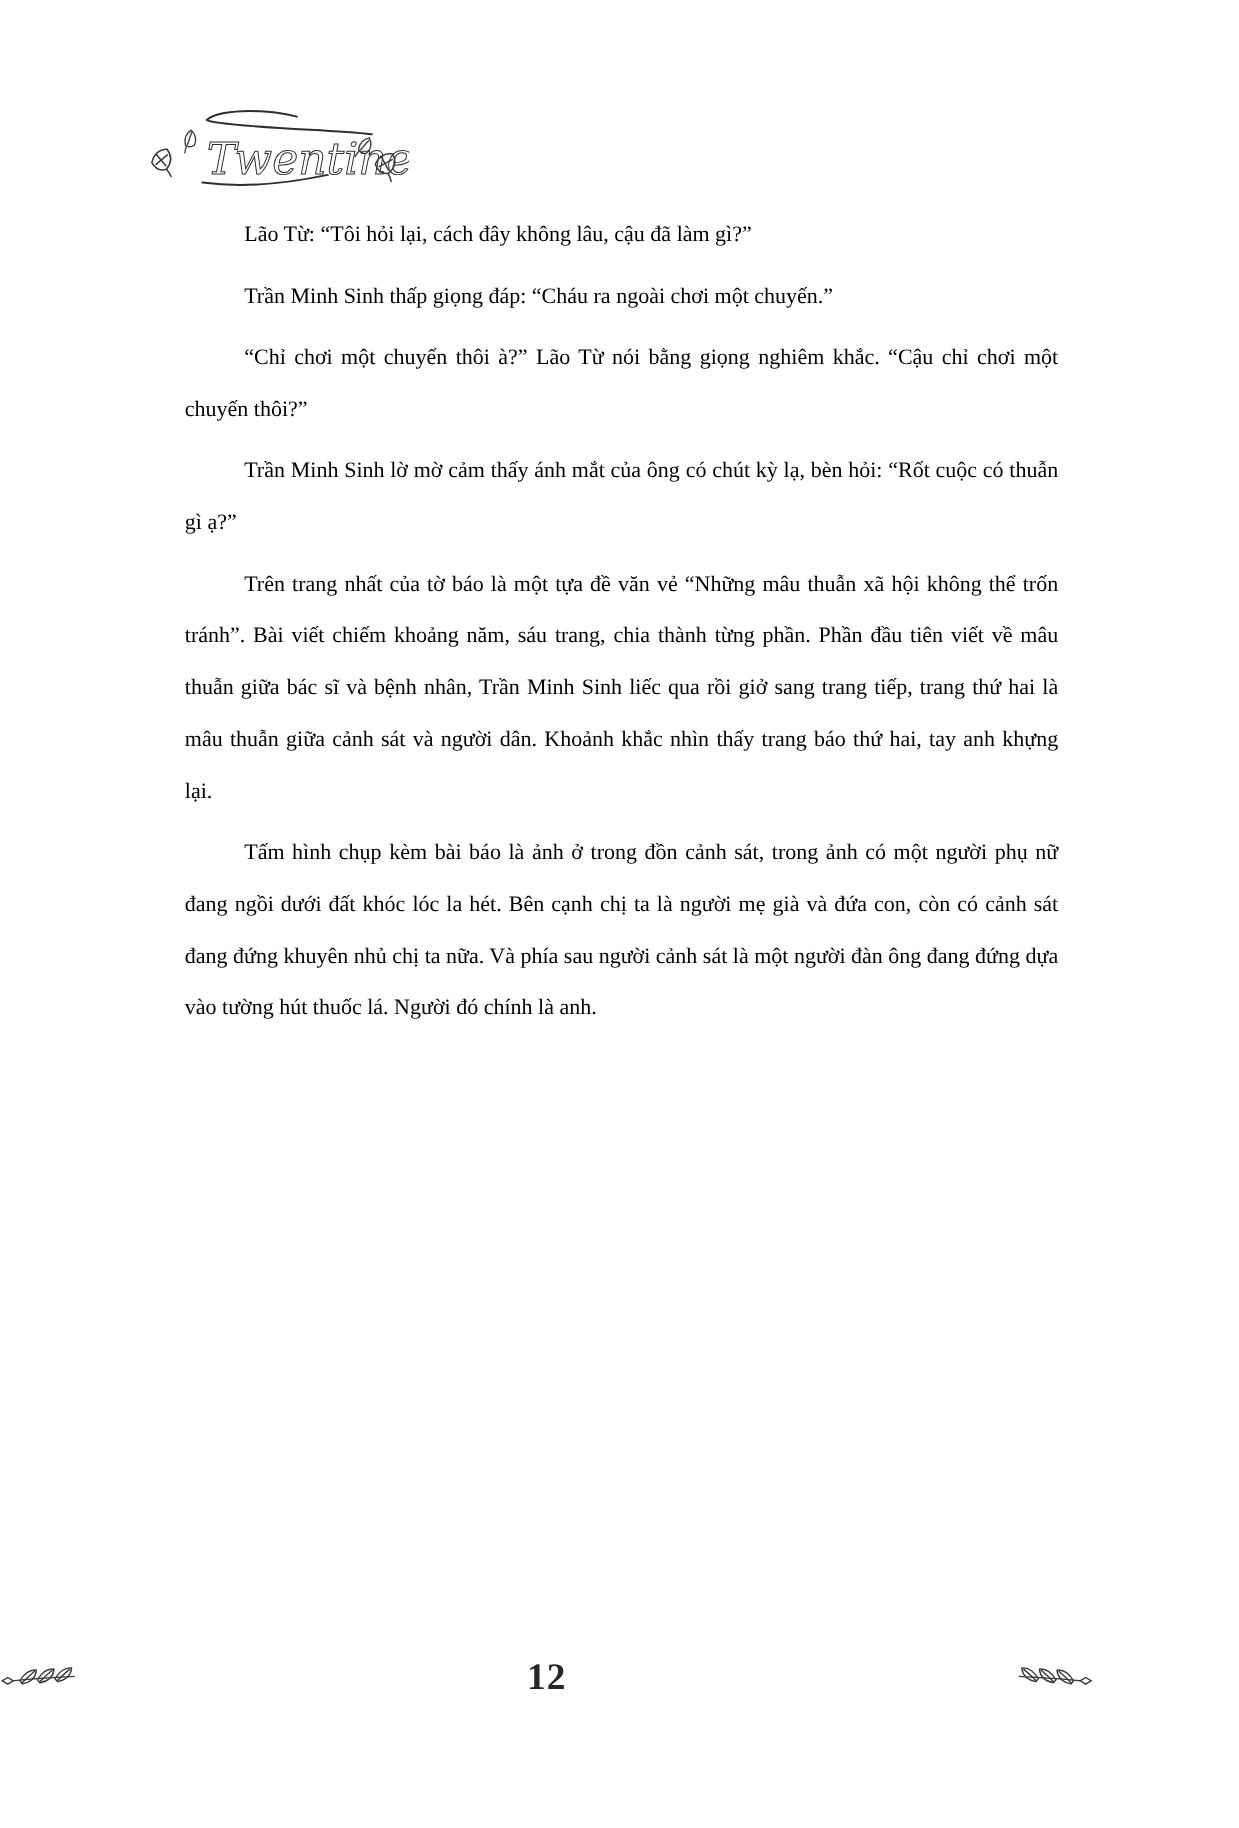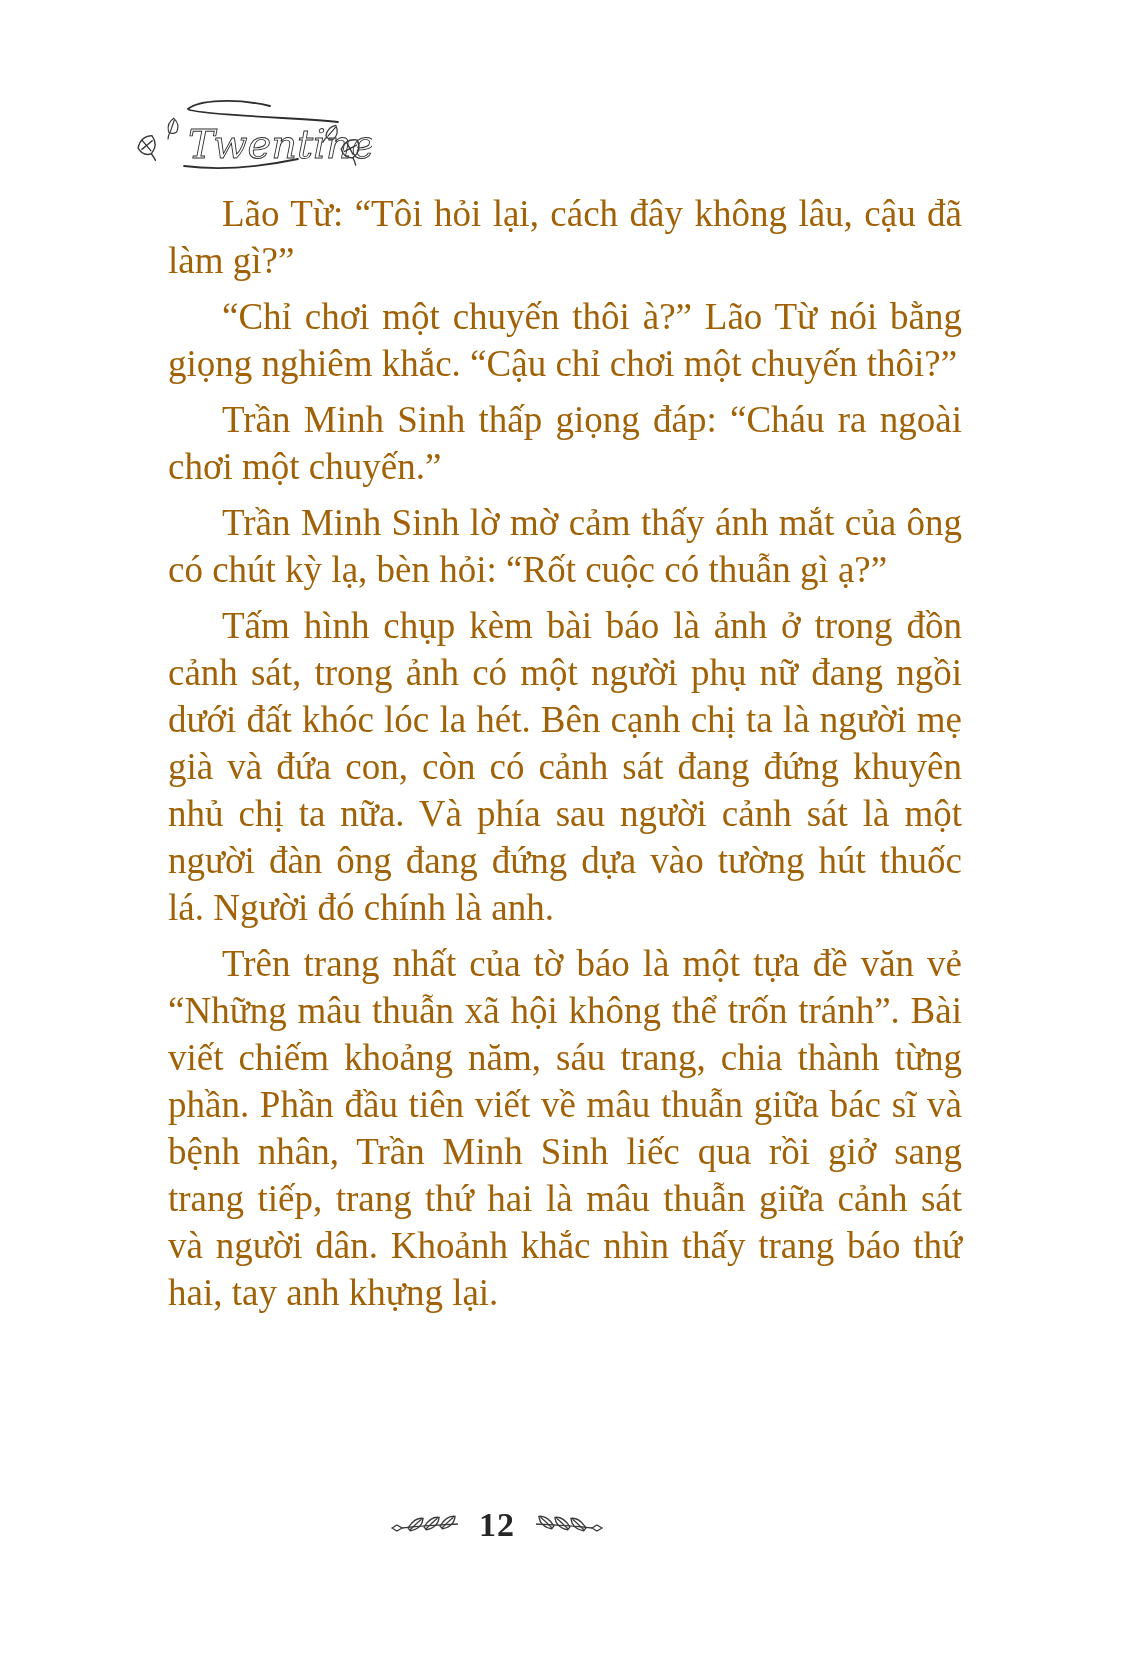--- a/index.html
+++ b/index.html
@@ -30,33 +30,33 @@
     stroke-width: 0.9;
   }
   .text-block {
     position: absolute;
     left: 168px;
     top: 190px;
     width: 794px;
   }
   .text-block p {
     margin: 0 0 9px 0;
-    font-size: 37px;
+    font-size: 20px;
     line-height: 47px;
     text-align: justify;
     text-indent: 54px;
-    color: #a16207;
+    color: #000000;
   }
   .page-footer {
     position: absolute;
     left: 0;
     top: 1506px;
     width: 100%;
     display: flex;
-    justify-content: center;
+    justify-content: space-between;
     align-items: center;
     gap: 15px;
   }
   .page-number {
     font-size: 34px;
     font-weight: bold;
     color: #262626;
     letter-spacing: 1px;
   }
   .ornament svg { display: block; }
@@ -96,25 +96,25 @@
 
       <g>
         <use href="#leafS" transform="translate(196,28) rotate(10)"></use>
         <use href="#leafX" transform="translate(214,40) rotate(20)"></use>
       </g>
     </svg>
   </div>
 
   <main class="text-block">
     <p>Lão Từ: “Tôi hỏi lại, cách đây không lâu, cậu đã làm gì?”</p>
+    <p>Trần Minh Sinh thấp giọng đáp: “Cháu ra ngoài chơi một chuyến.”</p>
     <p>“Chỉ chơi một chuyến thôi à?” Lão Từ nói bằng giọng nghiêm khắc. “Cậu chỉ chơi một chuyến thôi?”</p>
-    <p>Trần Minh Sinh thấp giọng đáp: “Cháu ra ngoài chơi một chuyến.”</p>
     <p>Trần Minh Sinh lờ mờ cảm thấy ánh mắt của ông có chút kỳ lạ, bèn hỏi: “Rốt cuộc có thuẫn gì ạ?”</p>
+    <p>Trên trang nhất của tờ báo là một tựa đề văn vẻ “Những mâu thuẫn xã hội không thể trốn tránh”. Bài viết chiếm khoảng năm, sáu trang, chia thành từng phần. Phần đầu tiên viết về mâu thuẫn giữa bác sĩ và bệnh nhân, Trần Minh Sinh liếc qua rồi giở sang trang tiếp, trang thứ hai là mâu thuẫn giữa cảnh sát và người dân. Khoảnh khắc nhìn thấy trang báo thứ hai, tay anh khựng lại.</p>
     <p>Tấm hình chụp kèm bài báo là ảnh ở trong đồn cảnh sát, trong ảnh có một người phụ nữ đang ngồi dưới đất khóc lóc la hét. Bên cạnh chị ta là người mẹ già và đứa con, còn có cảnh sát đang đứng khuyên nhủ chị ta nữa. Và phía sau người cảnh sát là một người đàn ông đang đứng dựa vào tường hút thuốc lá. Người đó chính là anh.</p>
-    <p>Trên trang nhất của tờ báo là một tựa đề văn vẻ “Những mâu thuẫn xã hội không thể trốn tránh”. Bài viết chiếm khoảng năm, sáu trang, chia thành từng phần. Phần đầu tiên viết về mâu thuẫn giữa bác sĩ và bệnh nhân, Trần Minh Sinh liếc qua rồi giở sang trang tiếp, trang thứ hai là mâu thuẫn giữa cảnh sát và người dân. Khoảnh khắc nhìn thấy trang báo thứ hai, tay anh khựng lại.</p>
   </main>
 
   <footer class="page-footer">
     <span class="ornament">
       <svg width="74" height="26" viewBox="0 0 74 26">
         <defs>
           <g id="vleaf" stroke="#3a3a3a" stroke-width="1.3" fill="none" stroke-linecap="round">
             <path d="M0,0 Q8,-10 16,-8 Q14,2 2,3 Z"></path>
             <path d="M2,2 Q8,-3 14,-7"></path>
           </g>

